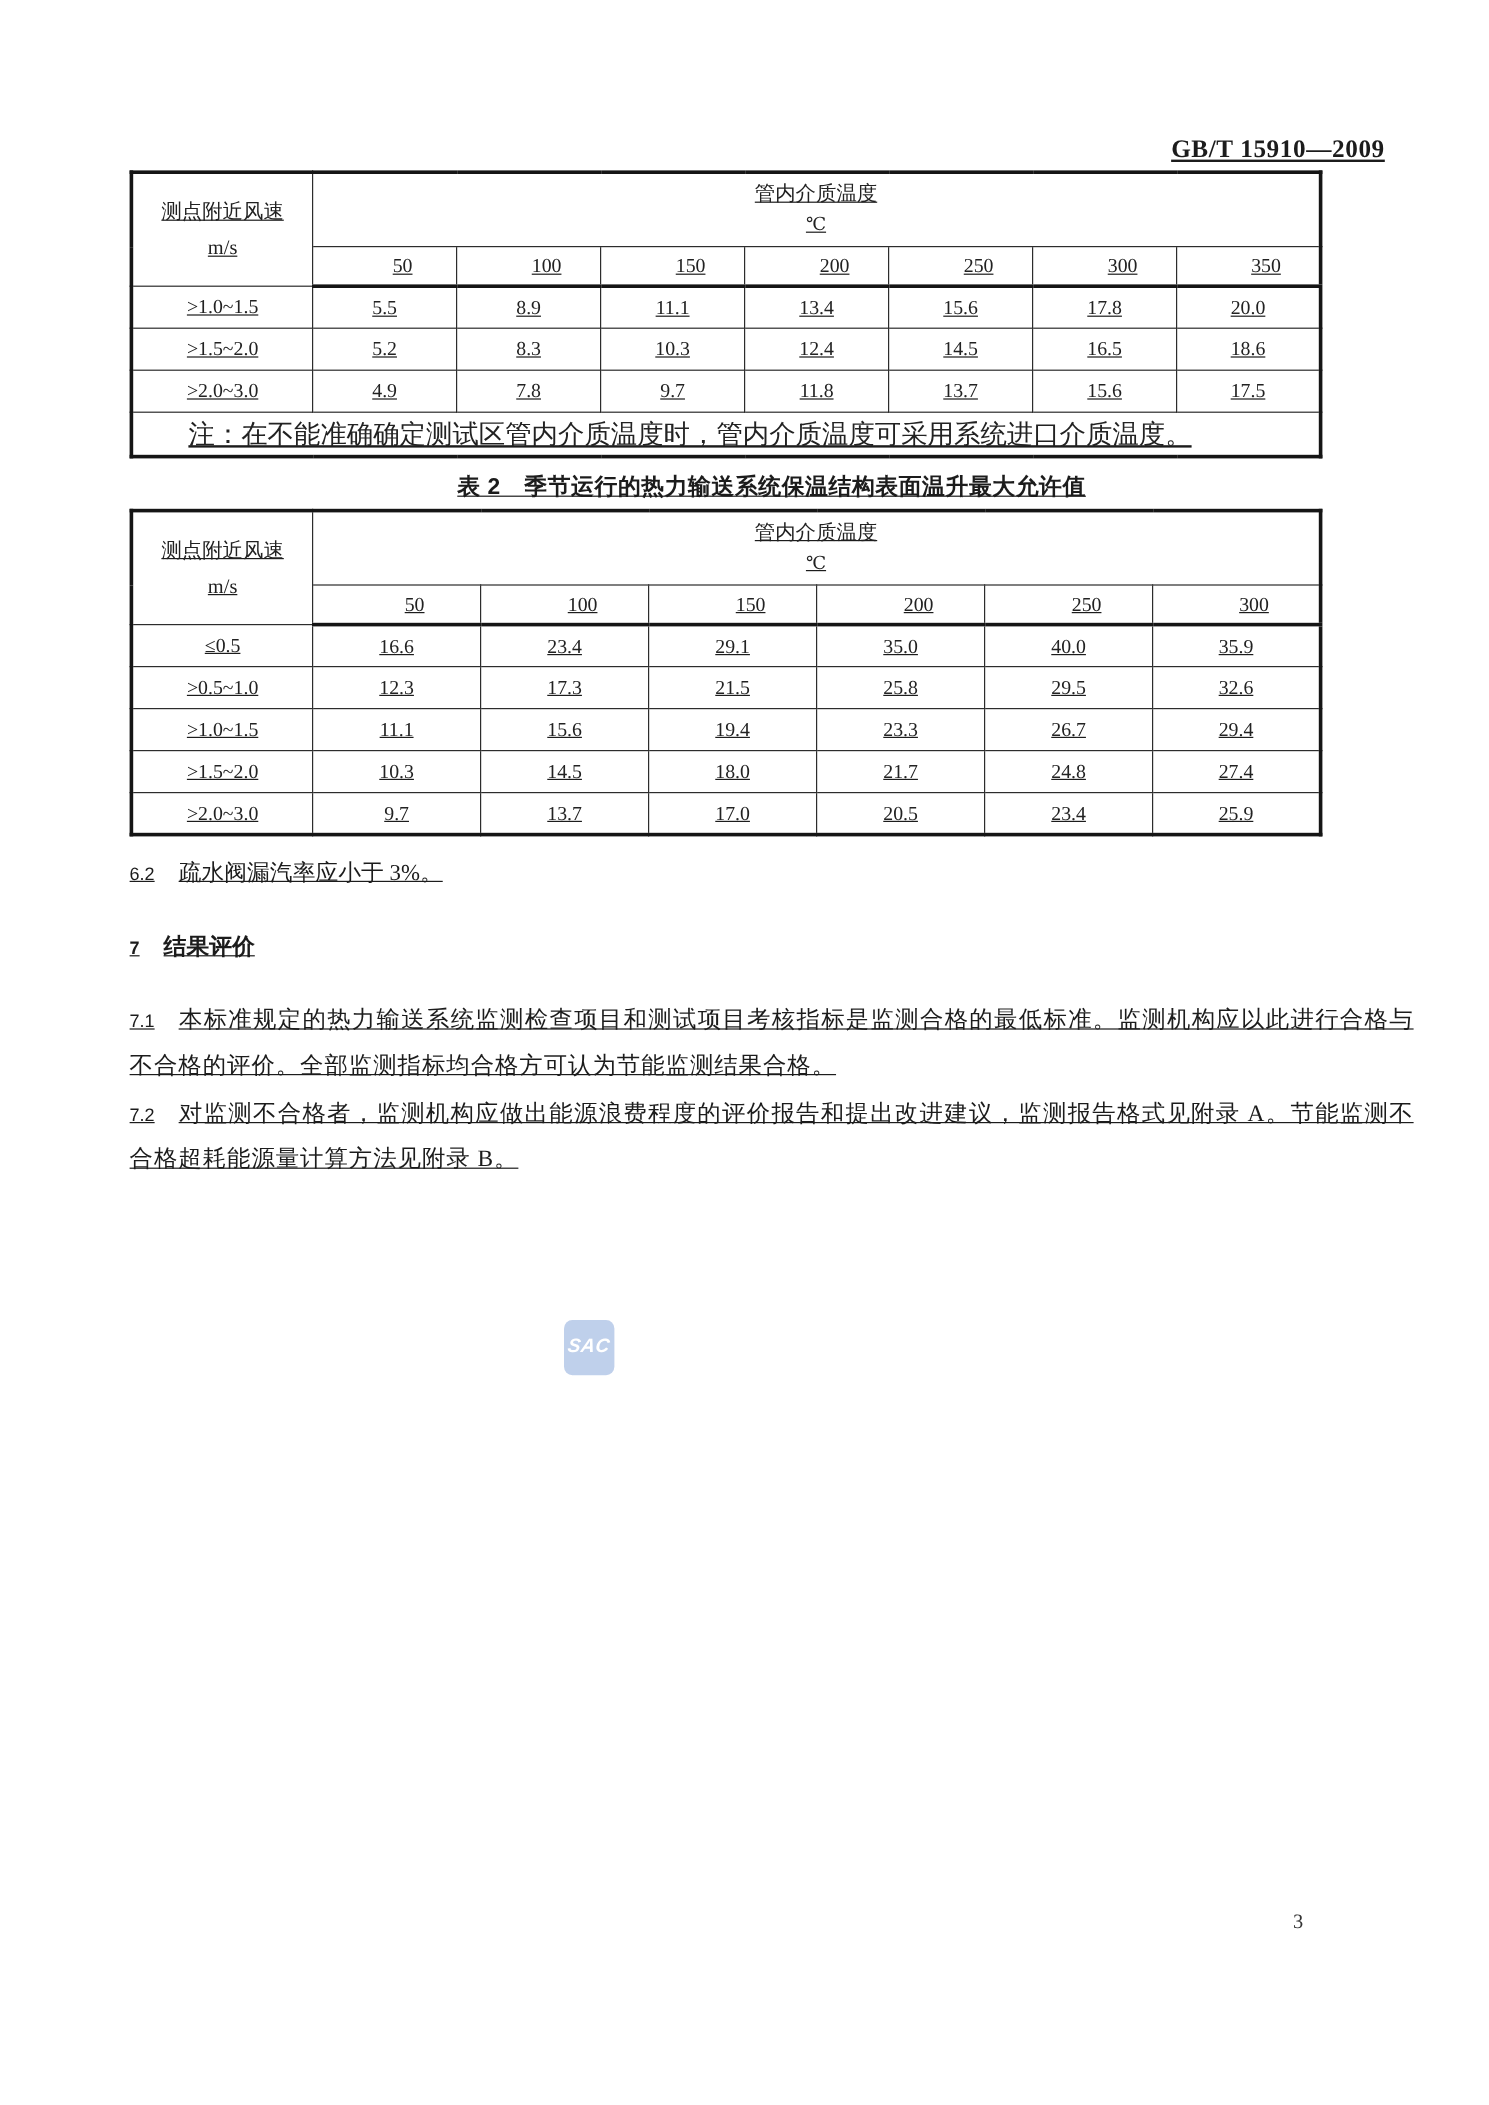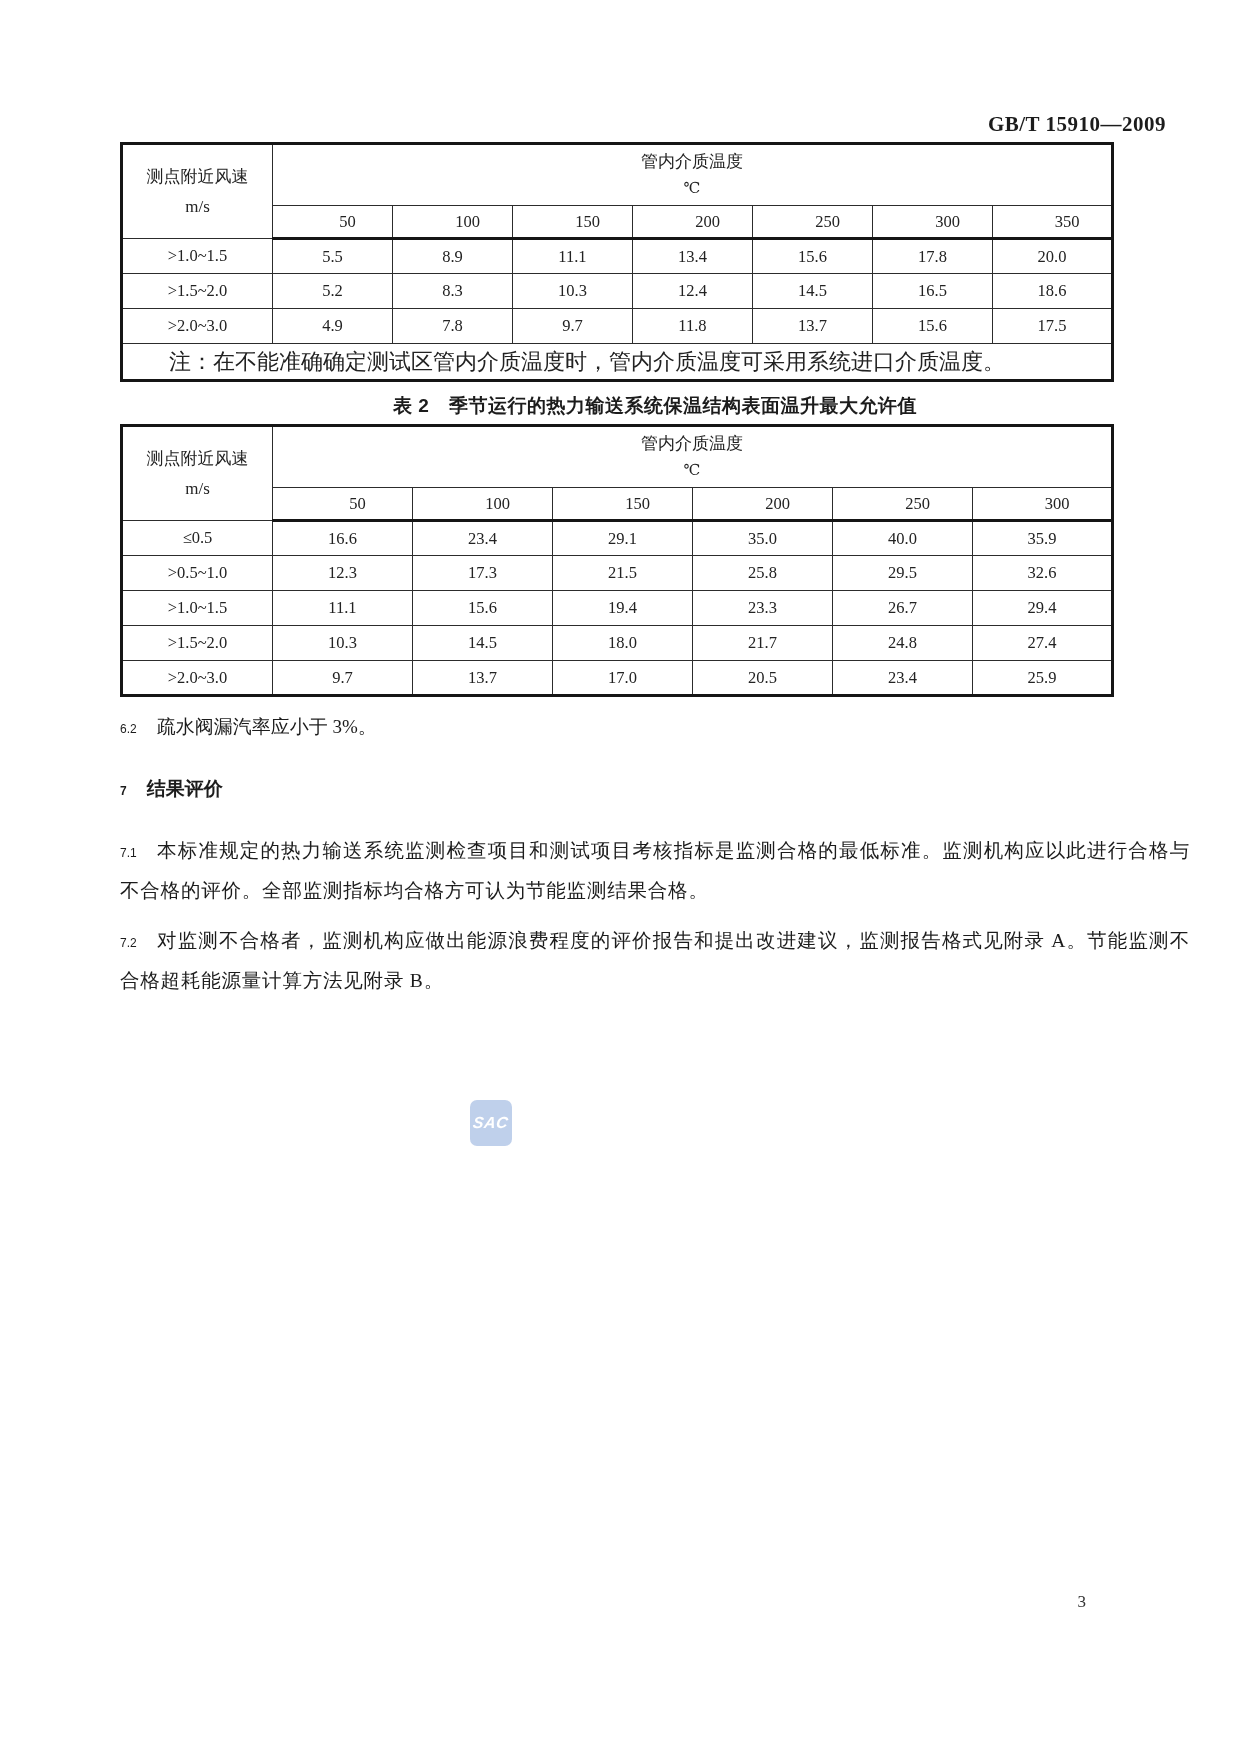--- a/index.html
+++ b/index.html
@@ -9,23 +9,24 @@
     width: 1241px;
     height: 1754px;
     margin: 0 auto;
     background: #ffffff;
     color: #1c1c1c;
     font-family: "Liberation Serif", "DejaVu Serif", serif;
     overflow: hidden;
   }
   .content {
     position: absolute;
-    left: 120px;
+    left: 108px;
     top: 0;
     width: 1070px;
+    text-decoration: underline;
   }
   .doc-number {
     margin-top: 112px;
     text-align: right;
     padding-right: 24px;
     font-family: "Liberation Serif", serif;
     font-weight: bold;
     font-size: 21px;
     letter-spacing: 0.5px;
   }
@@ -73,39 +74,39 @@
   .tbl td.group-cell .unit { font-size: 15px; }
   .tbl tr.note-row { height: 37px; }
   .tbl tr.note-row td {
     text-align: left;
     padding-left: 46px;
     font-size: 22px;
   }
   .sec-62 { margin-top: 17px; font-size: 19px; }
   .sec-num {
     font-family: "Liberation Sans", "DejaVu Sans", sans-serif;
-    font-size: 12px;
+    font-size: 15px;
     margin-right: 20px;
   }
   .sec-7 {
     margin-top: 36px;
     font-family: "Liberation Sans", "DejaVu Sans", sans-serif;
     font-weight: bold;
     font-size: 19px;
   }
   .sec-7 .sec-num { font-weight: bold; }
   .para {
     margin-top: 30px;
     font-size: 19.5px;
     line-height: 37px;
     text-align: justify;
     letter-spacing: 0.8px;
   }
   .para .sec-num { letter-spacing: 0; }
-  .para + .para { margin-top: 13px; }
+  .para + .para { margin-top: 3px; }
   .sac-logo {
     position: absolute;
     left: 470px;
     top: 1100px;
     width: 42px;
     height: 46px;
     background: #b9cbe9;
     border-radius: 7px;
     display: flex;
     align-items: center;

